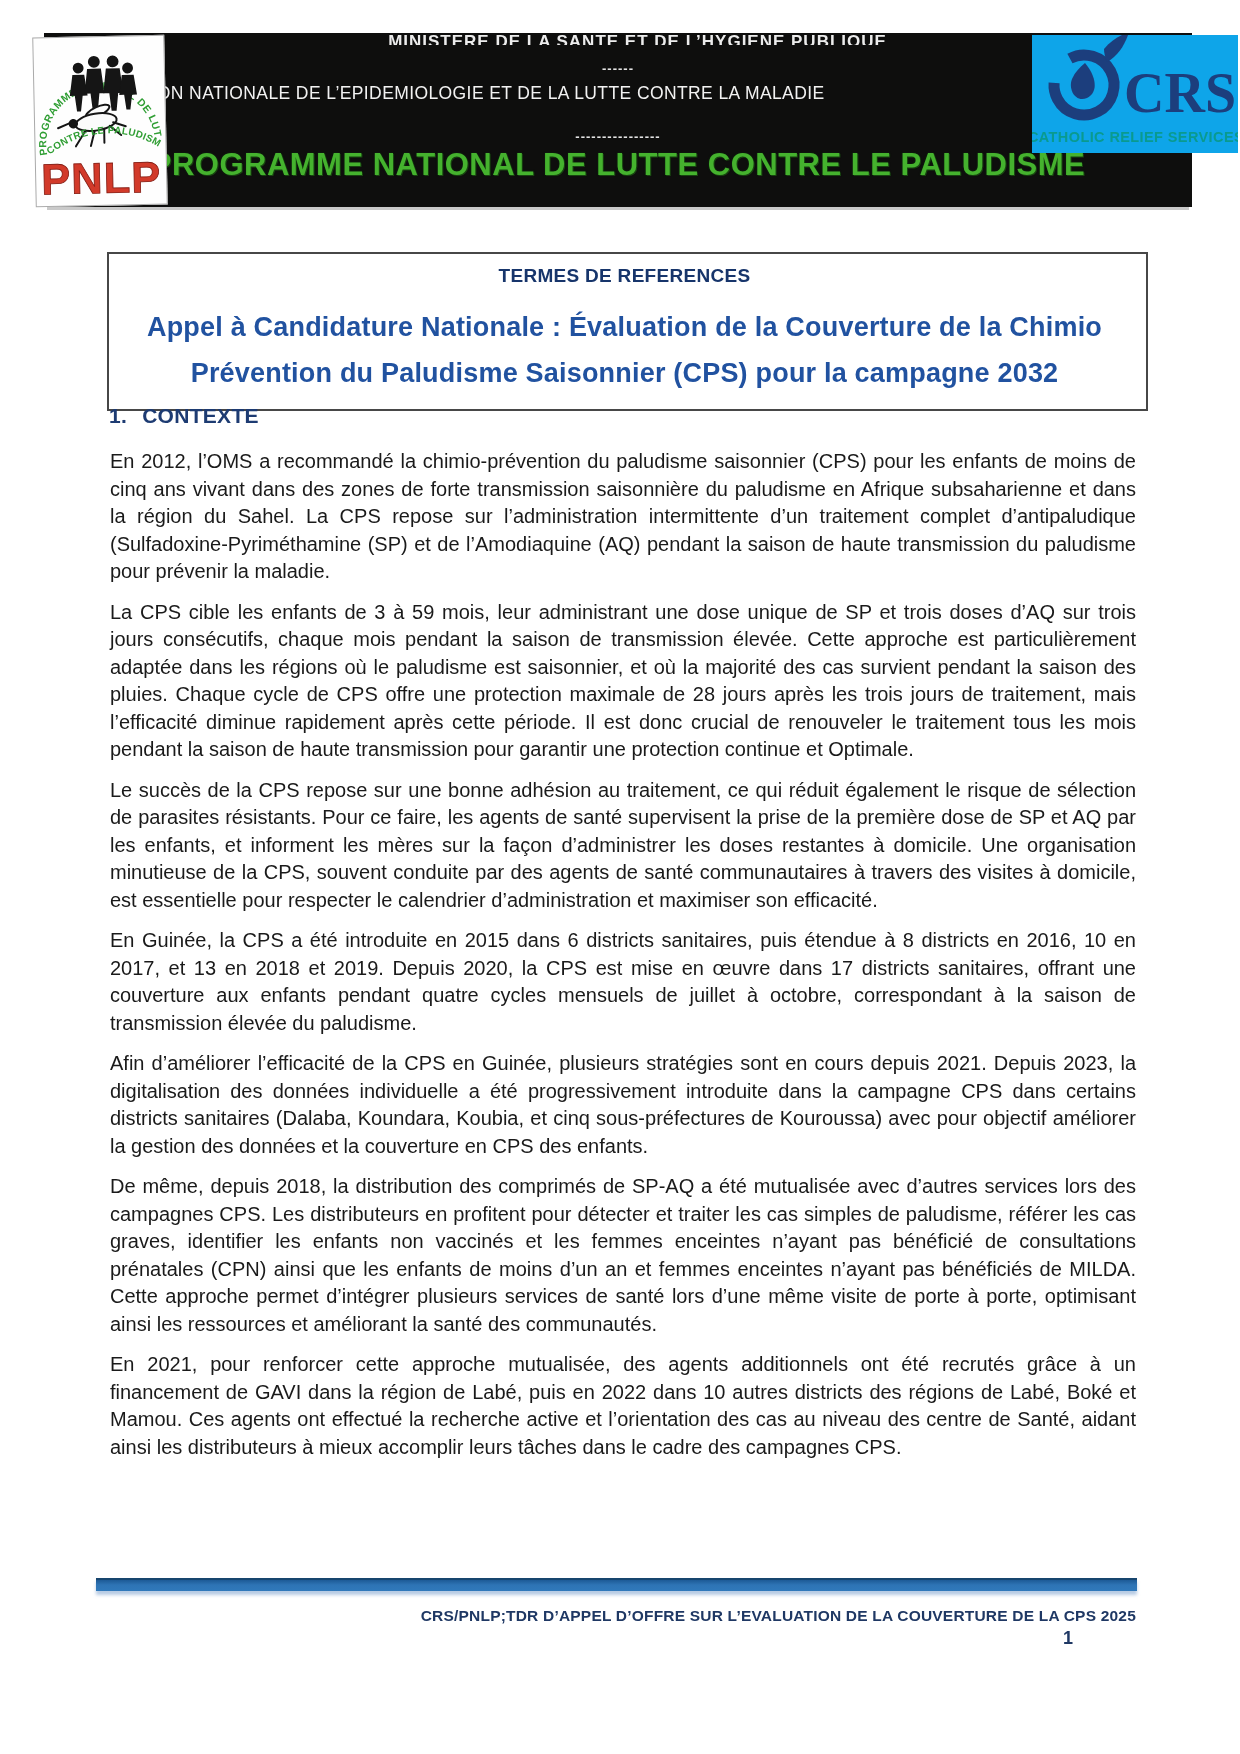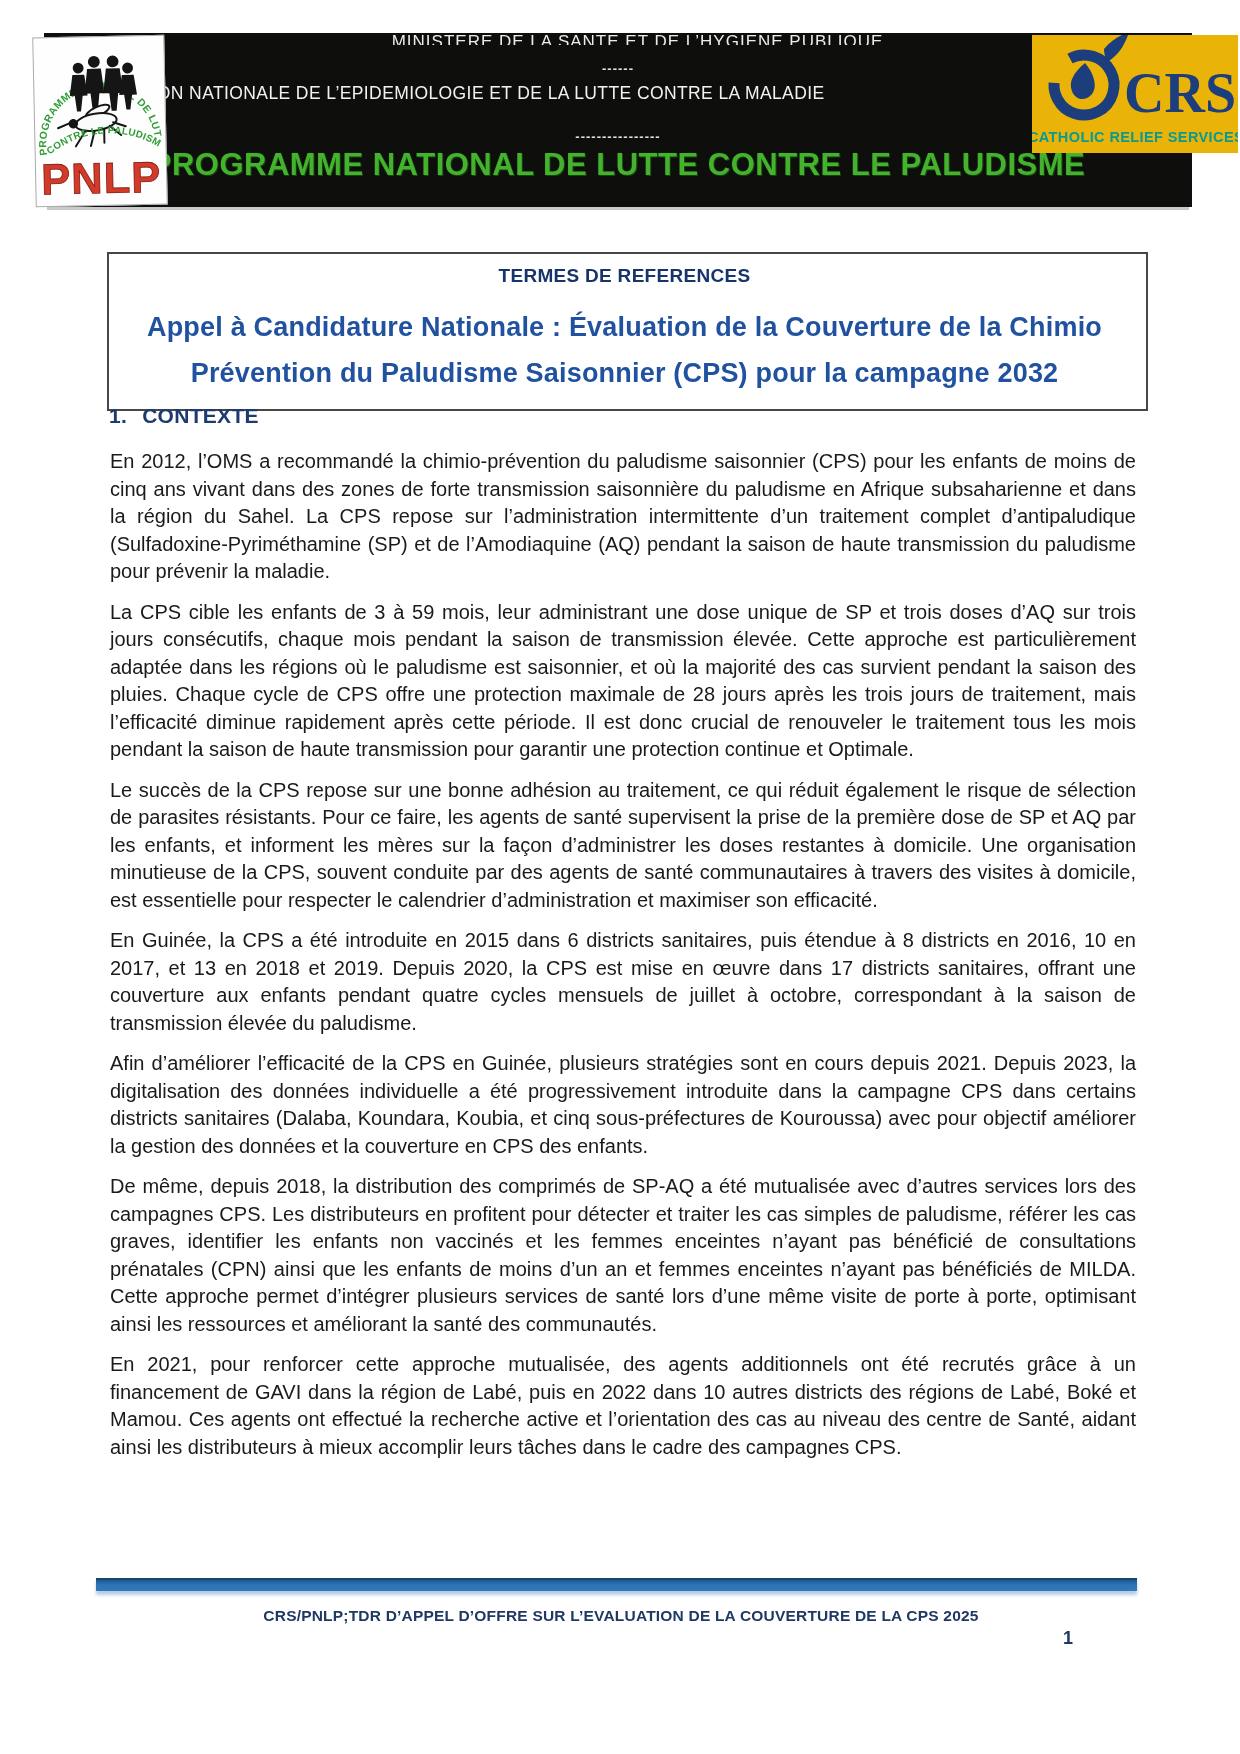--- a/index.html
+++ b/index.html
@@ -13,39 +13,39 @@
   .banner{
     position:absolute;left:44px;top:33px;width:1148px;height:174px;
     background:#0e0e0d;
     box-shadow:0 6px 0 -3px #c9c9c9;
   }
   .ministry-clip{
     position:absolute;top:0;left:0;right:0;height:12px;overflow:hidden;text-align:center;
   }
   .ministry-clip span{
     display:inline-block;margin-top:-11px;
-    color:#ececec;font-weight:normal;font-size:17px;line-height:20px;letter-spacing:1px;white-space:nowrap;padding-left:39px;
+    color:#ececec;font-weight:bold;font-size:17px;line-height:20px;letter-spacing:1px;white-space:nowrap;padding-left:39px;
   }
   .sep-top{position:absolute;top:28px;left:0;right:0;text-align:center;
     color:#e3e3e3;font-size:13px;font-weight:bold;letter-spacing:1px;}
   .direction-line{position:absolute;top:50px;left:40px;right:100px;text-align:left;
     color:#f2f2f2;font-size:17.5px;letter-spacing:0.4px;white-space:nowrap;}
   .sep-bottom{position:absolute;top:96px;left:0;right:0;text-align:center;
     color:#e3e3e3;font-size:13px;font-weight:bold;letter-spacing:1px;}
   .program-line{position:absolute;top:114px;left:0;right:0;text-align:center;
     color:#45b22e;font-size:31px;font-weight:800;letter-spacing:0.5px;
     text-shadow:0 0 2px #0c330c, 1px 1px 0 #1c4a12;white-space:nowrap;}
   
   .pnlp-box{
     position:absolute;left:-10px;top:3px;width:130px;height:168px;
     background:#fefefe;border:1px solid #aaaaaa;transform:rotate(-1.2deg);
   }
   .crs-box{
     position:absolute;right:-46px;top:2px;width:206px;height:118px;
-    background:#eab308;
+    background:#0ea5e9;
   }
   .pnlp-box svg,.crs-box svg{display:block;width:100%;height:100%;}
   
   .title-box{
     position:absolute;left:107px;top:252px;width:1041px;box-sizing:border-box;
     border:2px solid #474747;background:#fff;
     padding:11px 22px 13px 16px;text-align:center;
   }
   .kicker{
     color:#17356b;font-size:19px;font-weight:bold;letter-spacing:0.3px;margin-bottom:17px;
@@ -66,21 +66,21 @@
   }
   .content p{margin:0 0 13px 4px;}
   
   .footer-bar{
     position:absolute;left:96px;top:1578px;width:1041px;height:11px;
     background:linear-gradient(#1d5a96,#2e74b5 45%,#3079bb);
     border-top:2px solid #17456e;
     box-shadow:0 4px 3px rgba(125,162,206,0.55);
   }
   .footer-ref{
-    position:absolute;left:106px;top:1607px;width:1030px;text-align:center;
+    position:absolute;left:106px;top:1607px;width:1030px;text-align:right;
     color:#1f3864;font-size:15.5px;font-weight:bold;letter-spacing:0.2px;
   }
   .page-number{
     position:absolute;left:1063px;top:1628px;
     color:#1f3864;font-size:18px;font-weight:bold;
   }
 </style>
 </head>
 <body>
 

